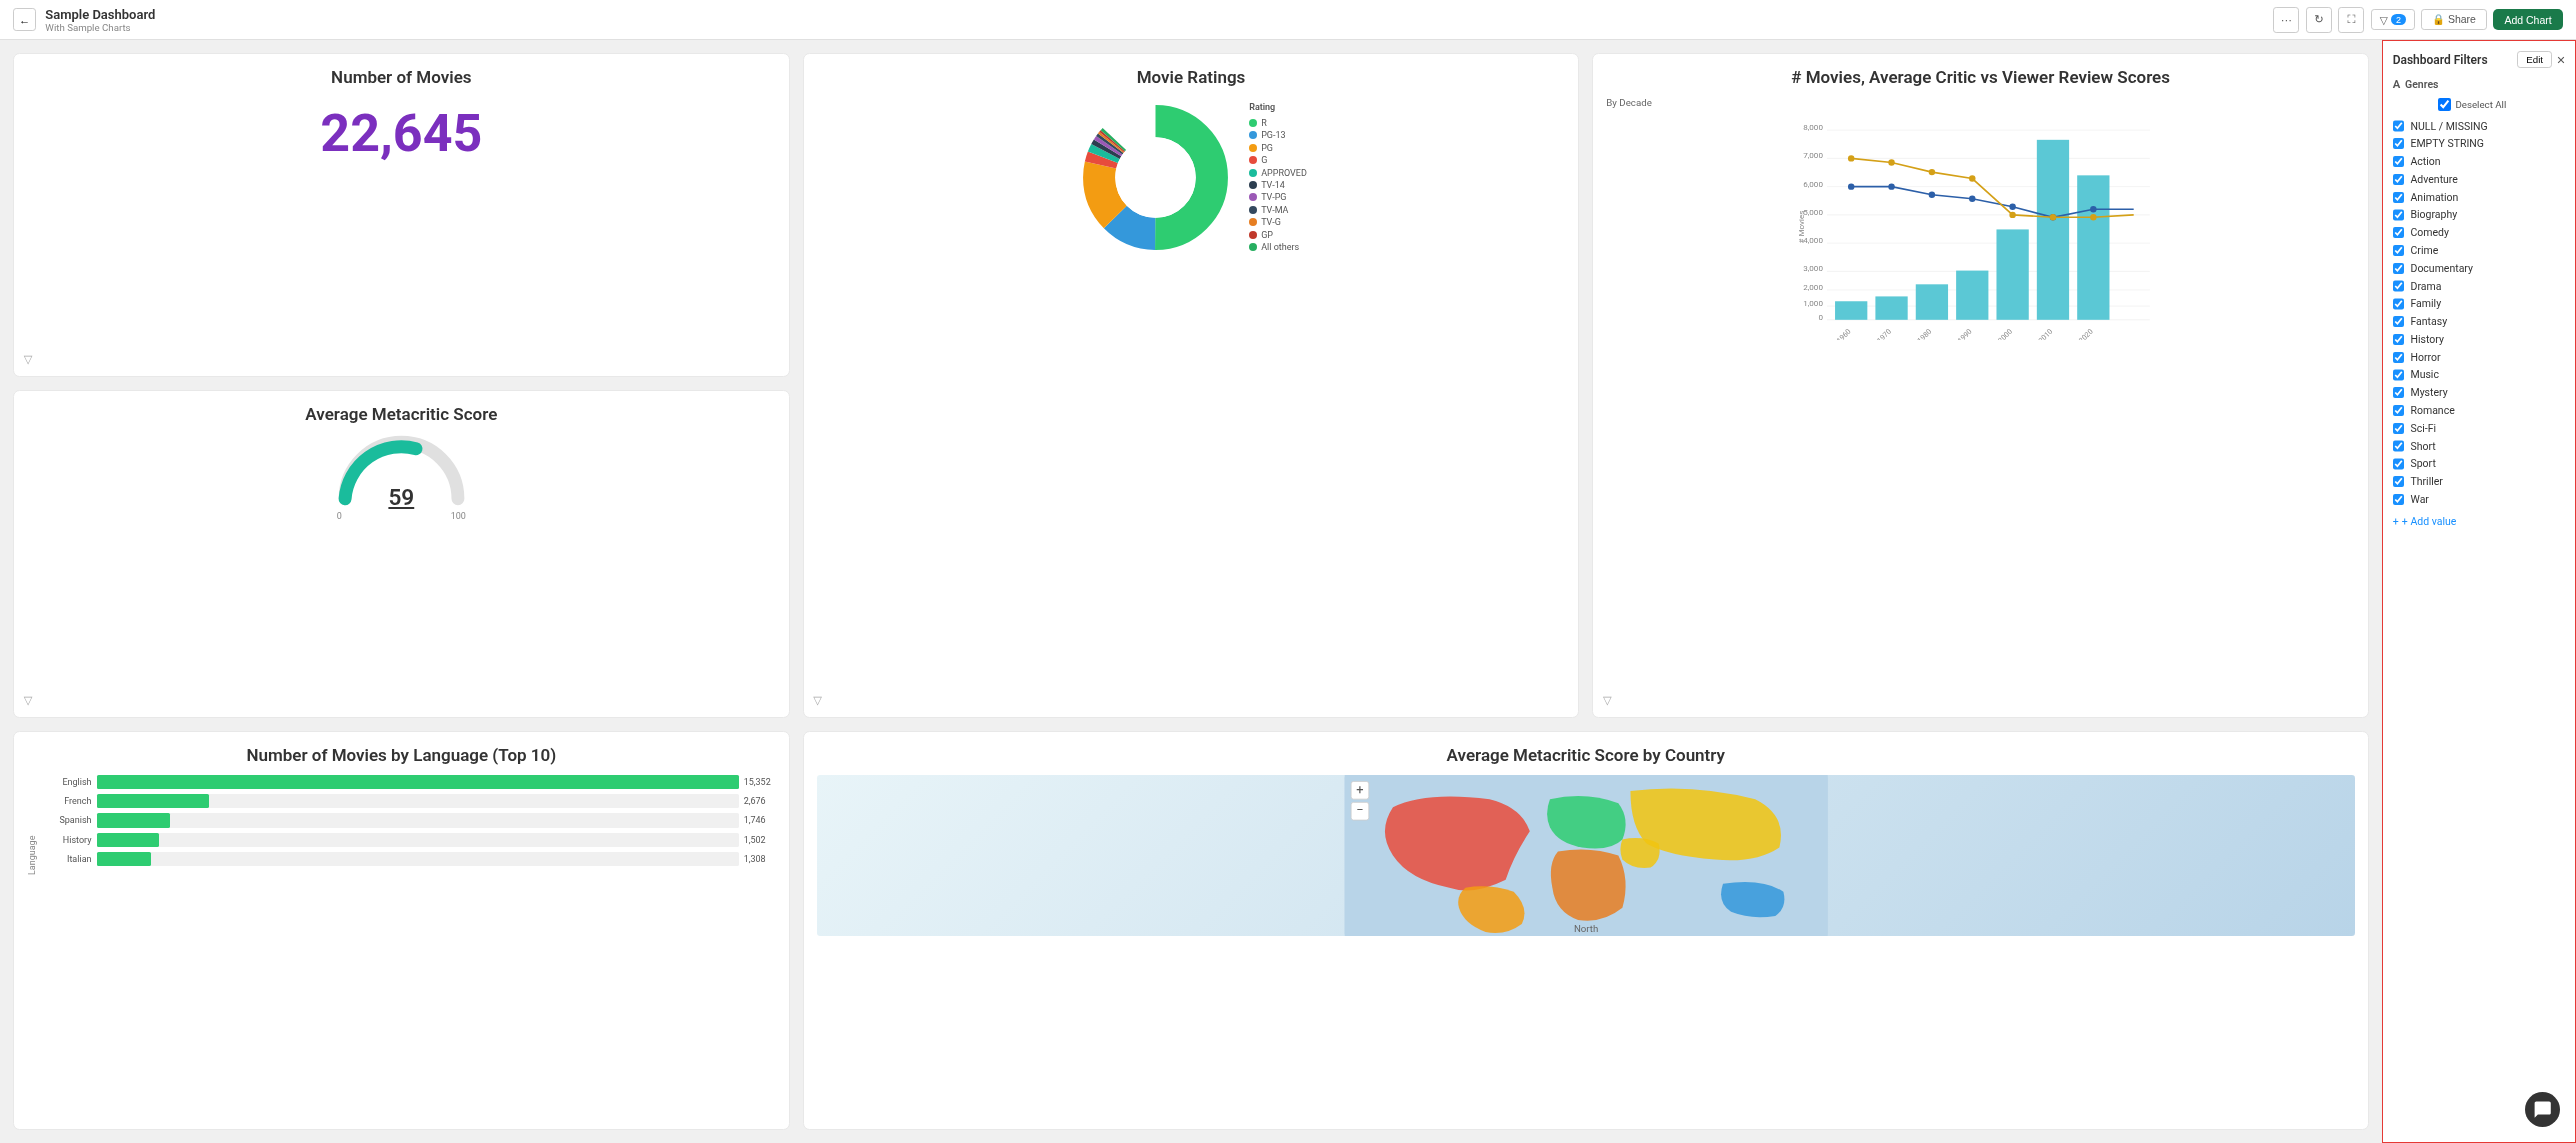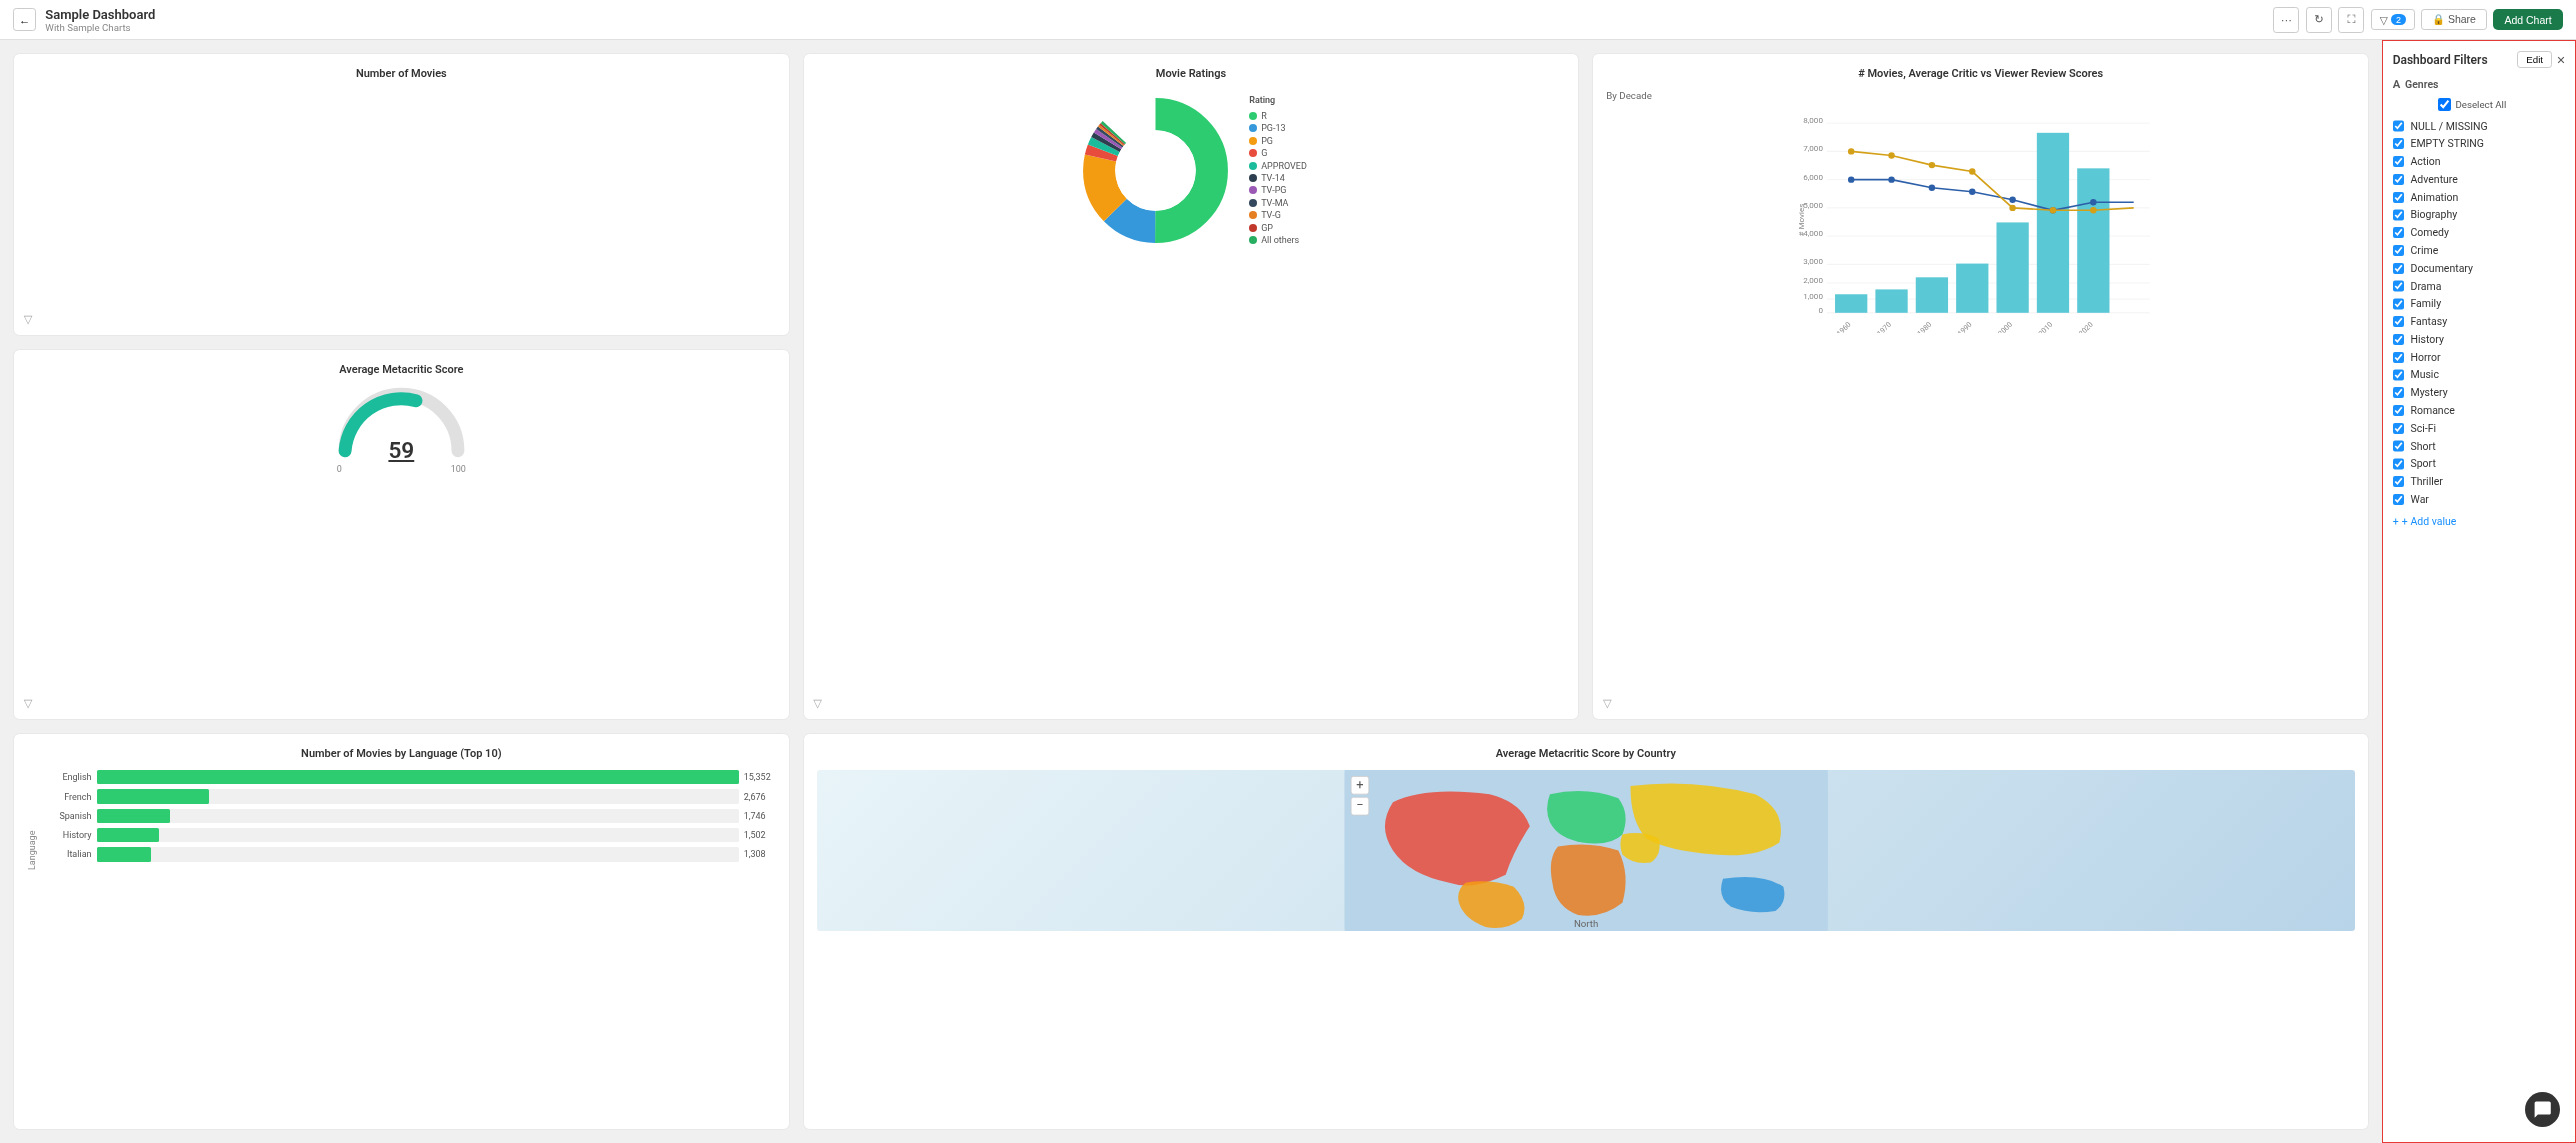--- a/index.html
+++ b/index.html
@@ -17,21 +17,21 @@
     .filter-badge { background: #1890ff; color: #fff; border-radius: 8px; padding: 0.8px 4.8px; font-size: 9px; }
     .share-btn { display: flex; align-items: center; gap: 3.2px; border: 0.8px solid #ccc; border-radius: 3.2px; background: #fff; padding: 3.2px 9.7px; cursor: pointer; font-size: 10.5px; color: #555; }
     .add-chart-btn { background: #1a7a4a; color: #fff; border: none; border-radius: 5px; padding: 4.8px 11.3px; cursor: pointer; font-size: 10.5px; font-weight: 400; }
 
     
     .main { display: flex; flex: 1; overflow: hidden; }
     .dashboard { flex: 1; padding: 13px; overflow-y: auto; display: grid; grid-template-columns: 1fr 1fr 1fr; grid-template-rows: auto auto; gap: 13px; }
 
     
     .card { background: #fff; border-radius: 6.5px; border: 0.8px solid #e8e8e8; padding: 13px; position: relative; }
-    .card-title { font-size: 11px; font-weight: 600; color: #333; text-align: center; margin-bottom: 9.7px; }
+    .card-title { font-size: 17px; font-weight: 600; color: #333; text-align: center; margin-bottom: 9.7px; }
     .filter-icon { position: absolute; bottom: 9.7px; left: 9.7px; color: #aaa; font-size: 11.3px; }
 
     
     .movie-count { font-size: 52px; font-weight: 700; color: #7b2fbe; text-align: center; margin: 16px 0; }
 
     
     .gauge-container { display: flex; flex-direction: column; align-items: center; }
     .gauge-value { font-size: 22.6px; font-weight: 600; color: #333; margin-top: -6.5px; text-decoration: underline; }
     .gauge-labels { display: flex; justify-content: space-between; width: 129px; font-size: 9px; color: #888; }
 
@@ -97,20 +97,21 @@
     </button>
   </div>
 </div>
 
 <div class="main">
 
   <div class="dashboard">
 
     <div class="card" style="grid-column:1; grid-row:1;">
       <div class="card-title">Number of Movies</div>
+      <div class="movie-count">22,645</div>
       <span class="filter-icon">▽</span>
     </div>
 
     <div class="card" style="grid-column:2; grid-row:1 / span 2;">
       <div class="card-title">Movie Ratings</div>
       <div class="donut-container">
         <svg width="161" height="161" viewBox="0 0 200 200" class="donut-svg">
 
           <circle cx="100" cy="100" r="70" fill="none" stroke="#2ecc71" stroke-width="40" stroke-dasharray="220 220" stroke-dashoffset="0" transform="rotate(-90 100 100)"></circle>
           <circle cx="100" cy="100" r="70" fill="none" stroke="#3498db" stroke-width="40" stroke-dasharray="55 385" stroke-dashoffset="-220" transform="rotate(-90 100 100)"></circle>

